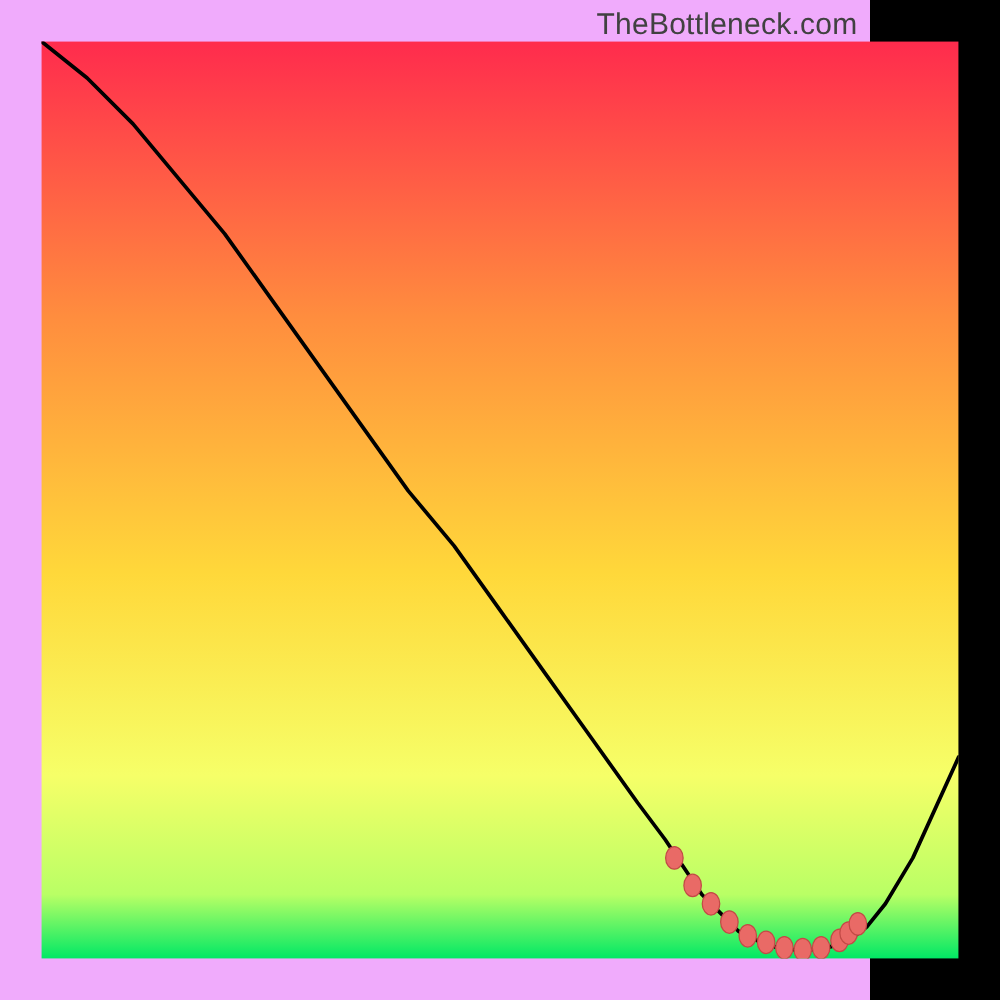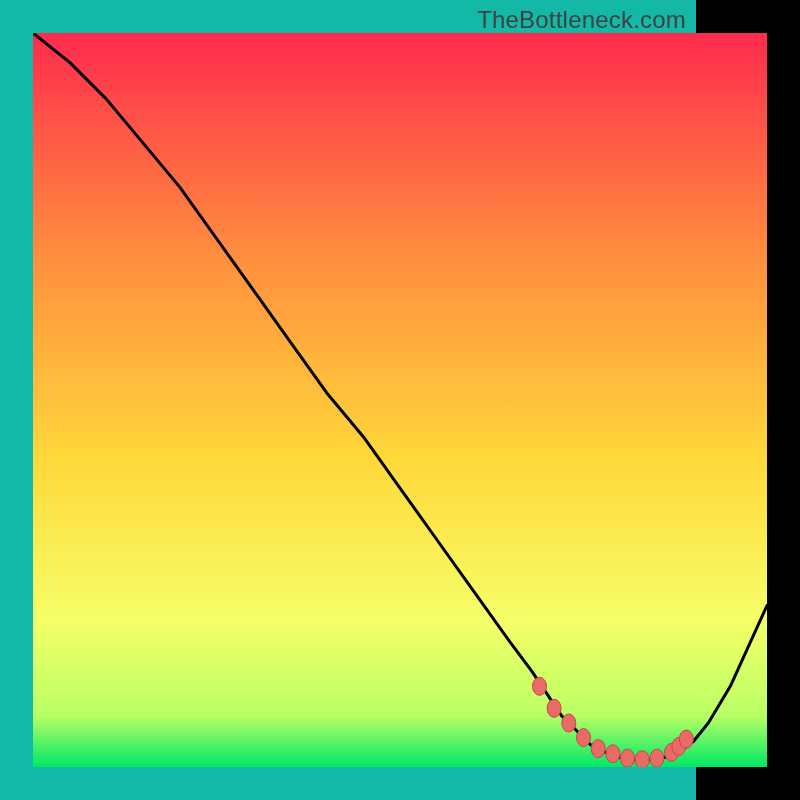--- a/index.html
+++ b/index.html
@@ -9,21 +9,21 @@
     height: 800px;
     background: #000;
     overflow: hidden;
   }
   .frame {
     position: absolute;
     left: 0;
     top: 0;
     width: 696px;
     height: 800px;
-    background: #14b8a6;
+    background: #f0abfc;
     text-align: center;
   }
   .plot {
     position: absolute;
     left: 33px;
     top: 33px;
     width: 734px;
     height: 734px;
     overflow: hidden;
   }

